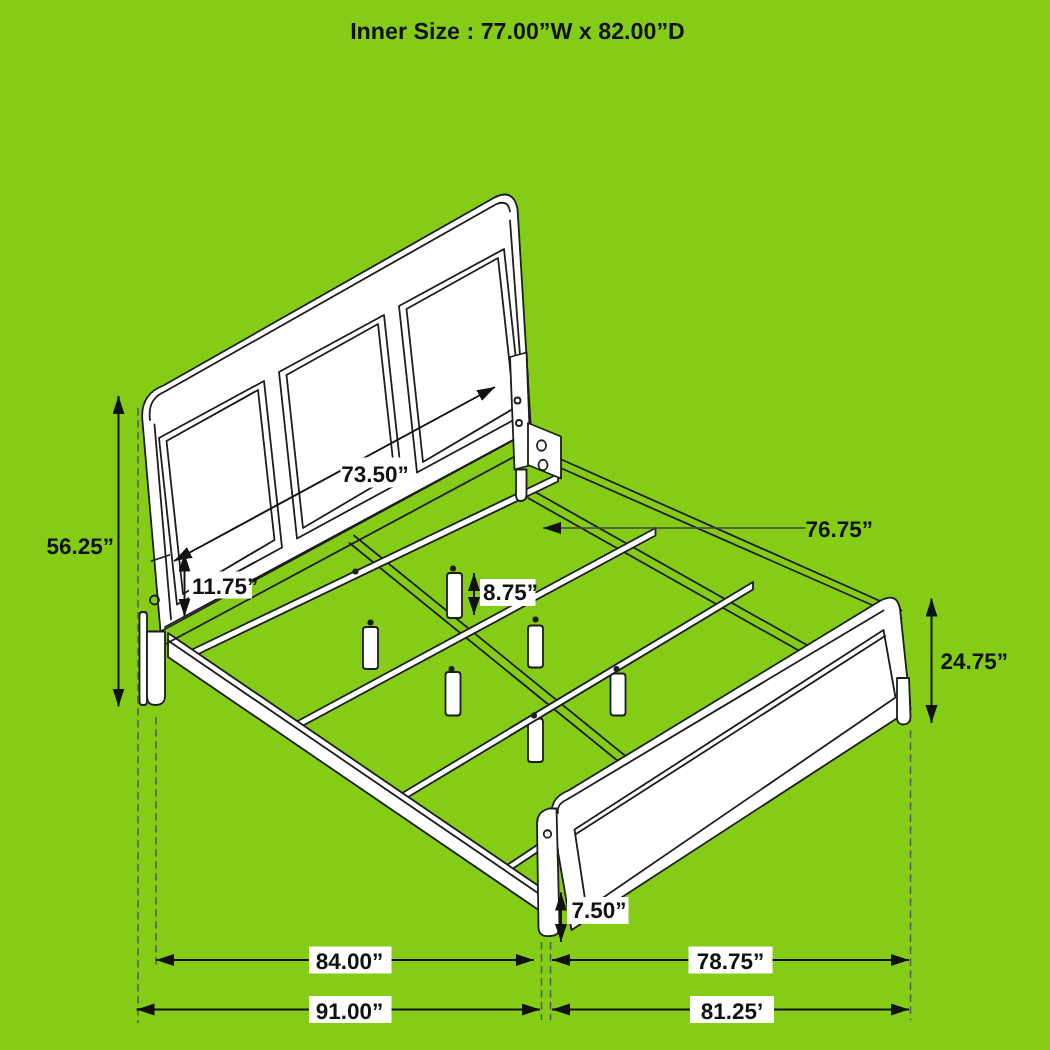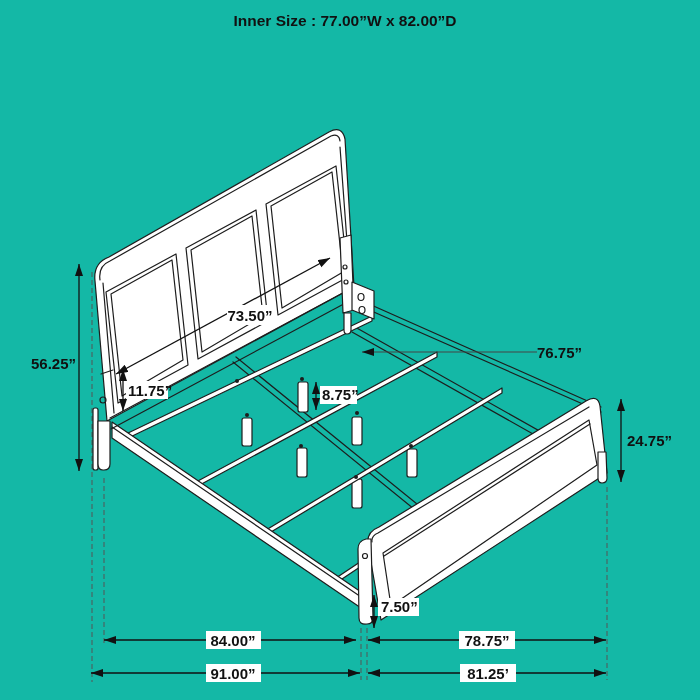--- a/index.html
+++ b/index.html
@@ -1,16 +1,16 @@
 <!DOCTYPE html>
 <html><head>
 <meta charset="utf-8">
 <style>
   html,body{margin:0;padding:0;background:#ffffff;}
-  .stage{width:700px;height:700px;position:relative;background:#14b8a6;overflow:hidden;}
+  .stage{width:700px;height:700px;position:relative;background:#84cc16;overflow:hidden;}
   svg{display:block;}
   .dim-label{font-family:"Liberation Sans",sans-serif;font-weight:bold;font-size:15px;fill:#111111;}
   .title-label{font-family:"Liberation Sans",sans-serif;font-weight:bold;font-size:15.5px;fill:#111111;}
 </style>
 </head>
 <body>
 
 <div class="stage">
 <svg width="700" height="700" viewBox="0 0 700 700">
   <defs>

